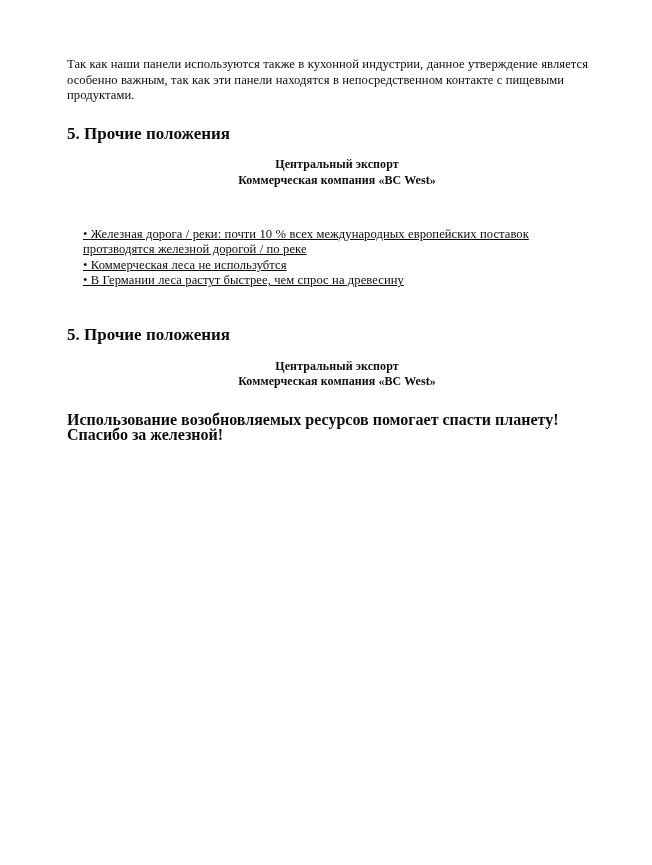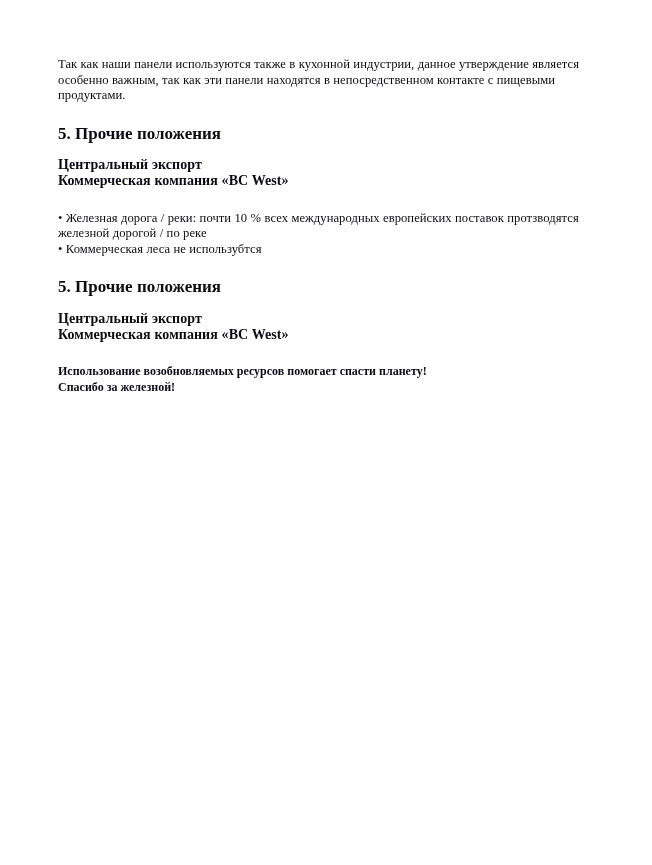--- a/index.html
+++ b/index.html
@@ -18,21 +18,21 @@
   }
   .page {
     position: relative;
     width: 652px;
     height: 865px;
     background: #ffffff;
     box-sizing: border-box;
   }
   .doc-body {
     position: absolute;
-    left: 58px;
+    left: 67px;
     top: 57px;
     width: 540px;
   }
   .para {
     font-size: 12.6px;
     line-height: 15.6px;
     font-weight: normal;
     margin: 0;
     text-align: left;
     letter-spacing: 0.005em;
@@ -47,37 +47,39 @@
   .spacer-md {
     height: 16px;
   }
   .heading {
     font-size: 17px;
     line-height: 15.6px;
     font-weight: bold;
     margin: 0;
   }
   .block-lines > div {
-    font-size: 14px;
+    font-size: 12px;
     line-height: 15.6px;
+    text-align: center;
   }
   .bullet-list {
-    margin: 0;
+    margin: 16px;
     padding: 0;
     list-style: none;
+    text-decoration: underline;
   }
   .bullet-list li {
     font-size: 12.6px;
     line-height: 15.6px;
     margin: 0;
     padding: 0;
     white-space: normal;
   }
   .closing div {
-    font-size: 12px;
+    font-size: 16px;
     line-height: 15.6px;
     font-weight: bold;
   }
 </style>
 </head>
 <body>
 
 <div class="page">
   <div class="doc-body">
 
@@ -92,20 +94,21 @@
     <div class="block-lines">
       <div class="para bold">Центральный экспорт</div>
       <div class="para bold">Коммерческая компания «BC West»</div>
     </div>
 
     <div class="spacer-lg"></div>
 
     <ul class="bullet-list">
       <li class="para">•  Железная дорога / реки: почти 10 % всех международных европейских поставок протзводятся железной дорогой / по реке</li>
       <li class="para">• Коммерческая леса не использубтся</li>
+      <li class="para">• В Германии леса растут быстрее, чем спрос на древесину</li>
     </ul>
 
     <div class="spacer-lg"></div>
 
     <div class="heading">5. Прочие положения</div>
 
     <div class="spacer-md"></div>
 
     <div class="block-lines">
       <div class="para bold">Центральный экспорт</div>

